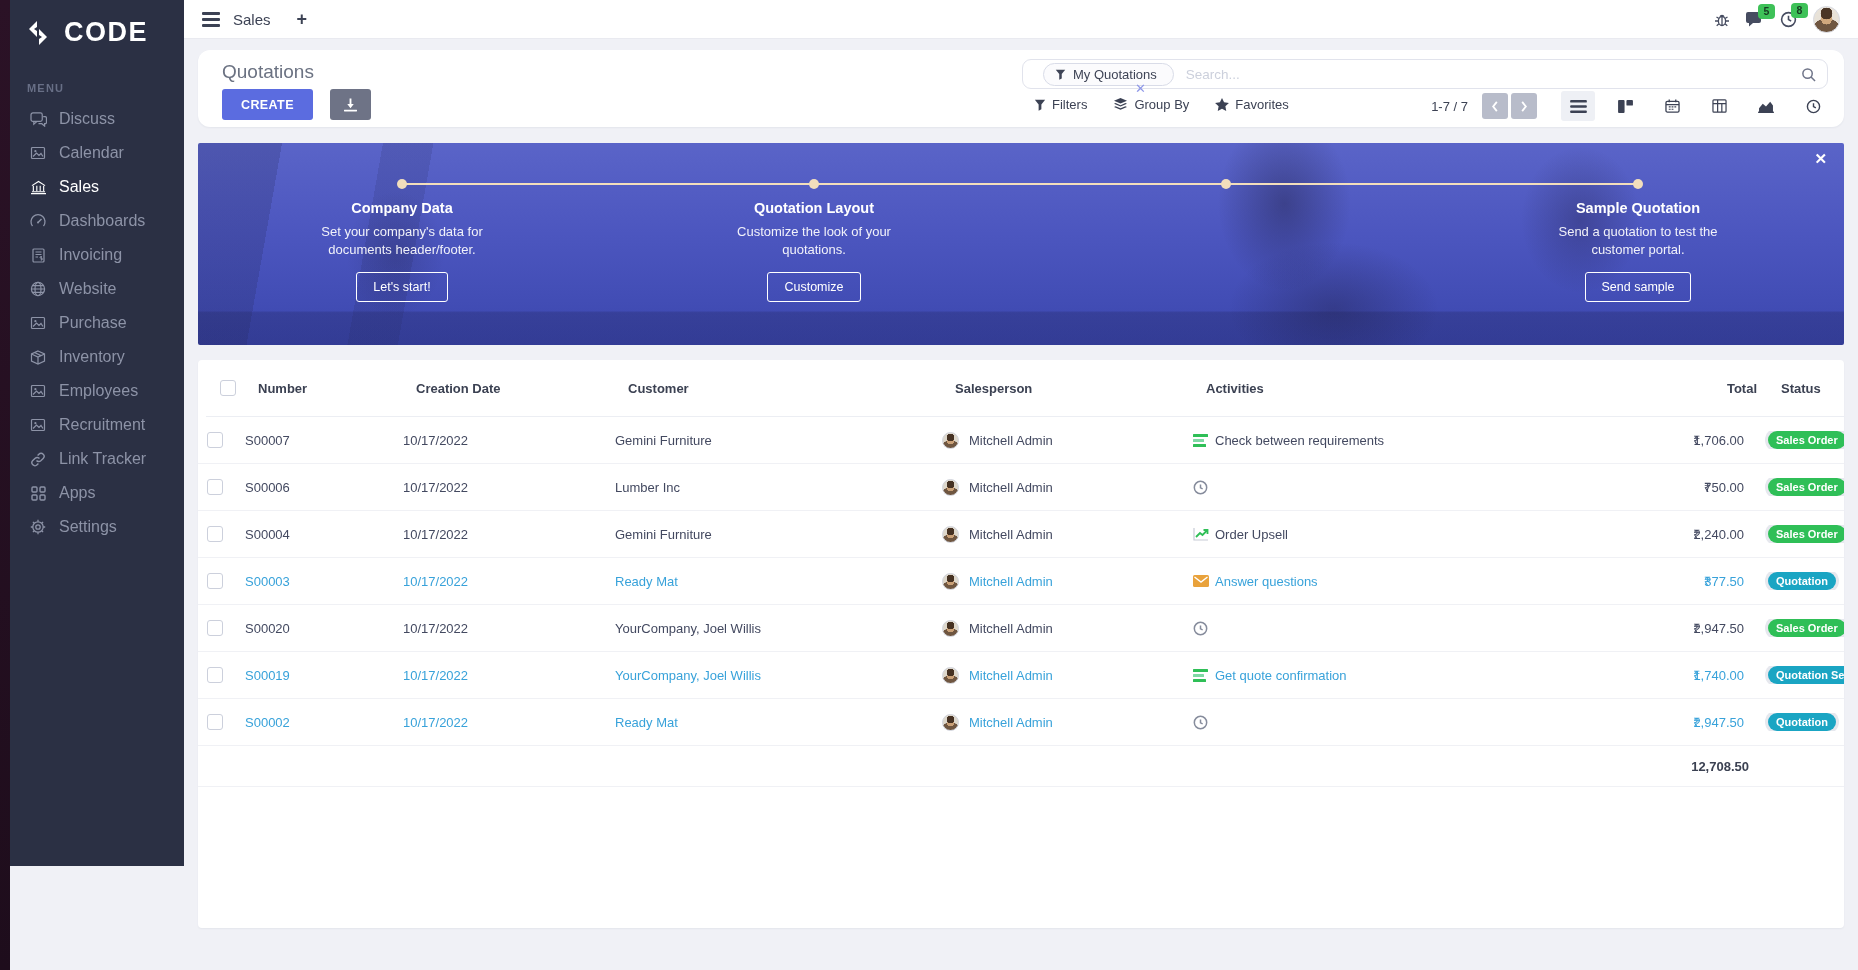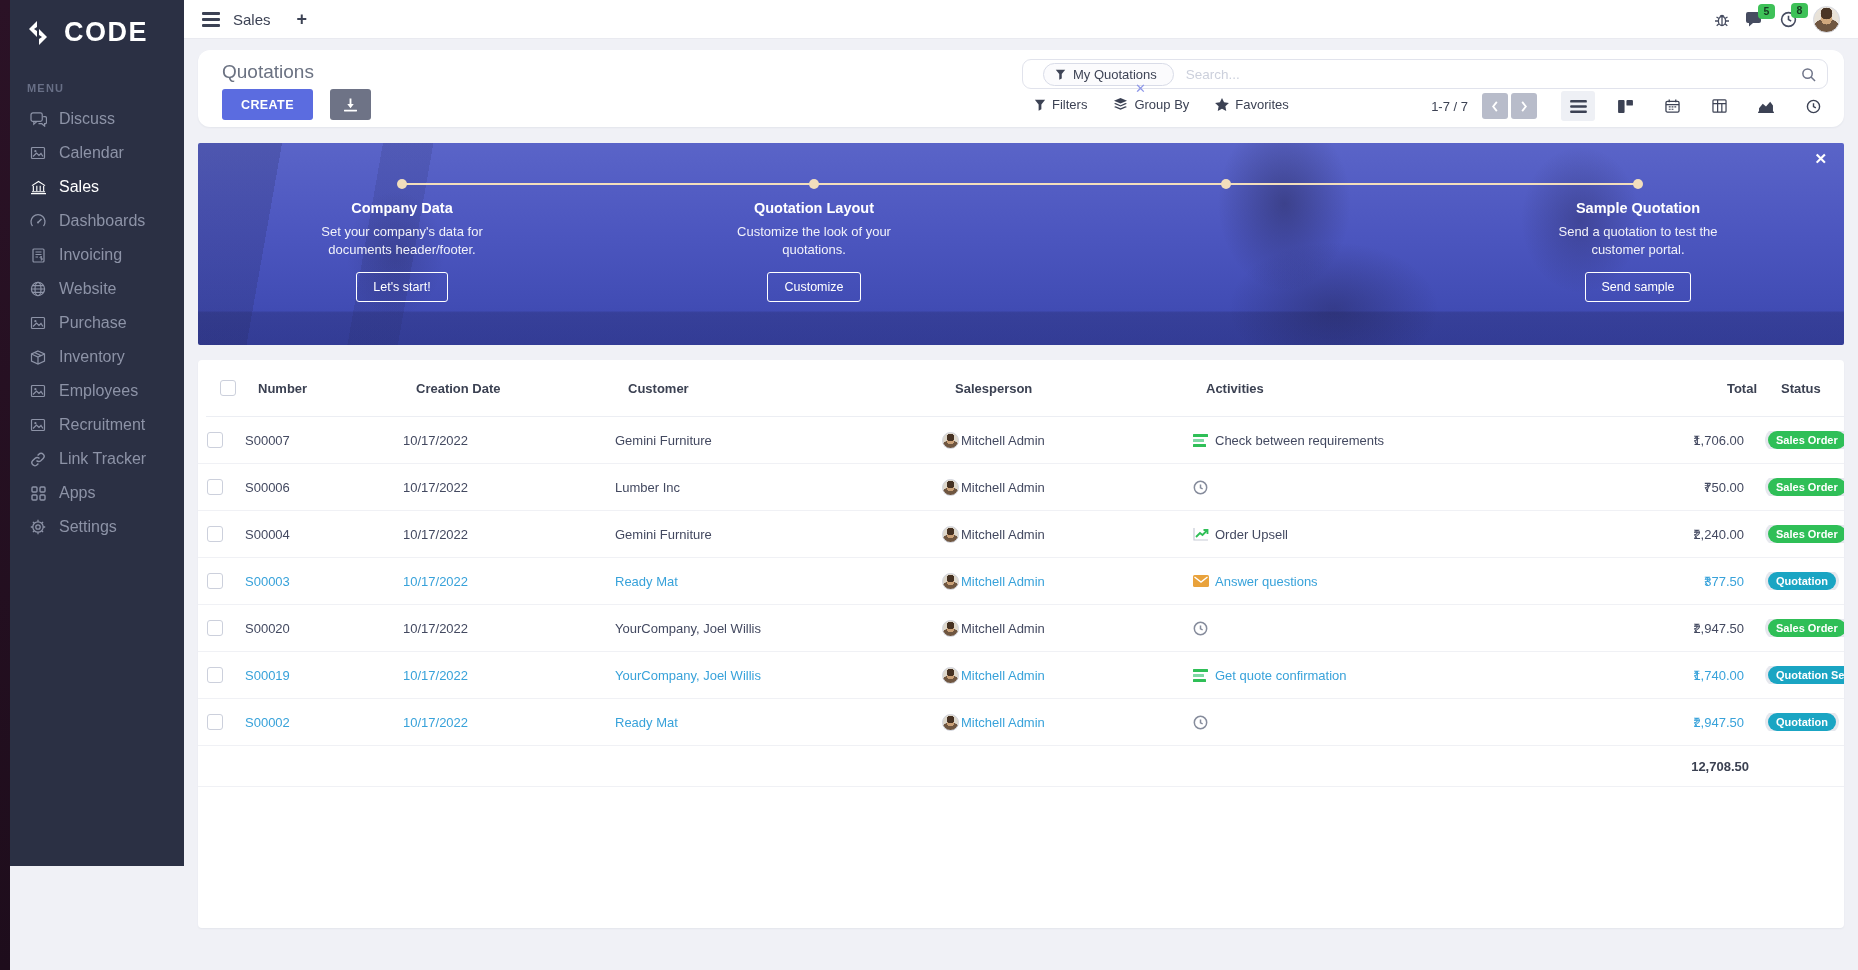--- a/index.html
+++ b/index.html
@@ -65,21 +65,21 @@
   
   .table-card{margin-top:15px;background:#fff;border-radius:4px;height:568px;overflow:hidden;box-shadow:0 1px 2px rgba(40,50,90,.06);}
   .grid-row{display:grid;grid-template-columns:38px 158px 212px 327px 251px 353px 212px 1fr;align-items:center;padding-left:14px;}
   .thead{height:56px;font-size:13px;color:#3b4152;font-weight:600;border-bottom:1px solid #eceef3;margin-left:8px;}
   .trow{height:46px;font-size:13px;color:#434960;border-bottom:1px solid #f0f1f5;cursor:pointer;padding-left:9px;}
   .row-blue{color:#38a2da;}
   .tfoot{height:40px;font-size:13px;color:#3b4152;border-bottom:1px solid #f0f1f5;}
   .cell{min-width:0;}
   .ccheck{display:flex;align-items:center;}
   .checkbox{width:14px;height:14px;border:1px solid #ccd0dc;border-radius:3px;background:#fff;display:inline-block;cursor:pointer;}
-  .csales{display:flex;align-items:center;gap:2px;white-space:nowrap;overflow:hidden;}
+  .csales{display:flex;align-items:center;gap:10px;white-space:nowrap;overflow:hidden;}
   .cact{display:flex;align-items:center;gap:6px;white-space:nowrap;overflow:hidden;}
   .ctotal{text-align:right;padding-right:14px;white-space:nowrap;}
   .rupee{display:inline-block;margin-right:-7px;}
   .cstatus{padding-left:10px;overflow:hidden;white-space:nowrap;}
   .badge{display:inline-block;padding:3px 8px;border-radius:11px;font-size:11px;font-weight:700;color:#fff;box-shadow:0 0 0 3px #e6e8ee;}
   .badge-green{background:#2fbf57;}
   .badge-cyan{background:#1aa5c3;}
   .avatar-sm{width:17px;height:17px;border-radius:50%;flex:none;background:radial-gradient(circle at 50% 30%,#463223 0 30%,transparent 31%),radial-gradient(circle at 50% 52%,#c9a077 0 32%,transparent 33%),radial-gradient(circle at 50% 112%,#6f5640 0 52%,transparent 53%),#ded8cc;border:1px solid #d2d5de;box-sizing:border-box;}
   .acticon{flex:none;display:inline-flex;}
   .tfoot-total{font-weight:700;}

